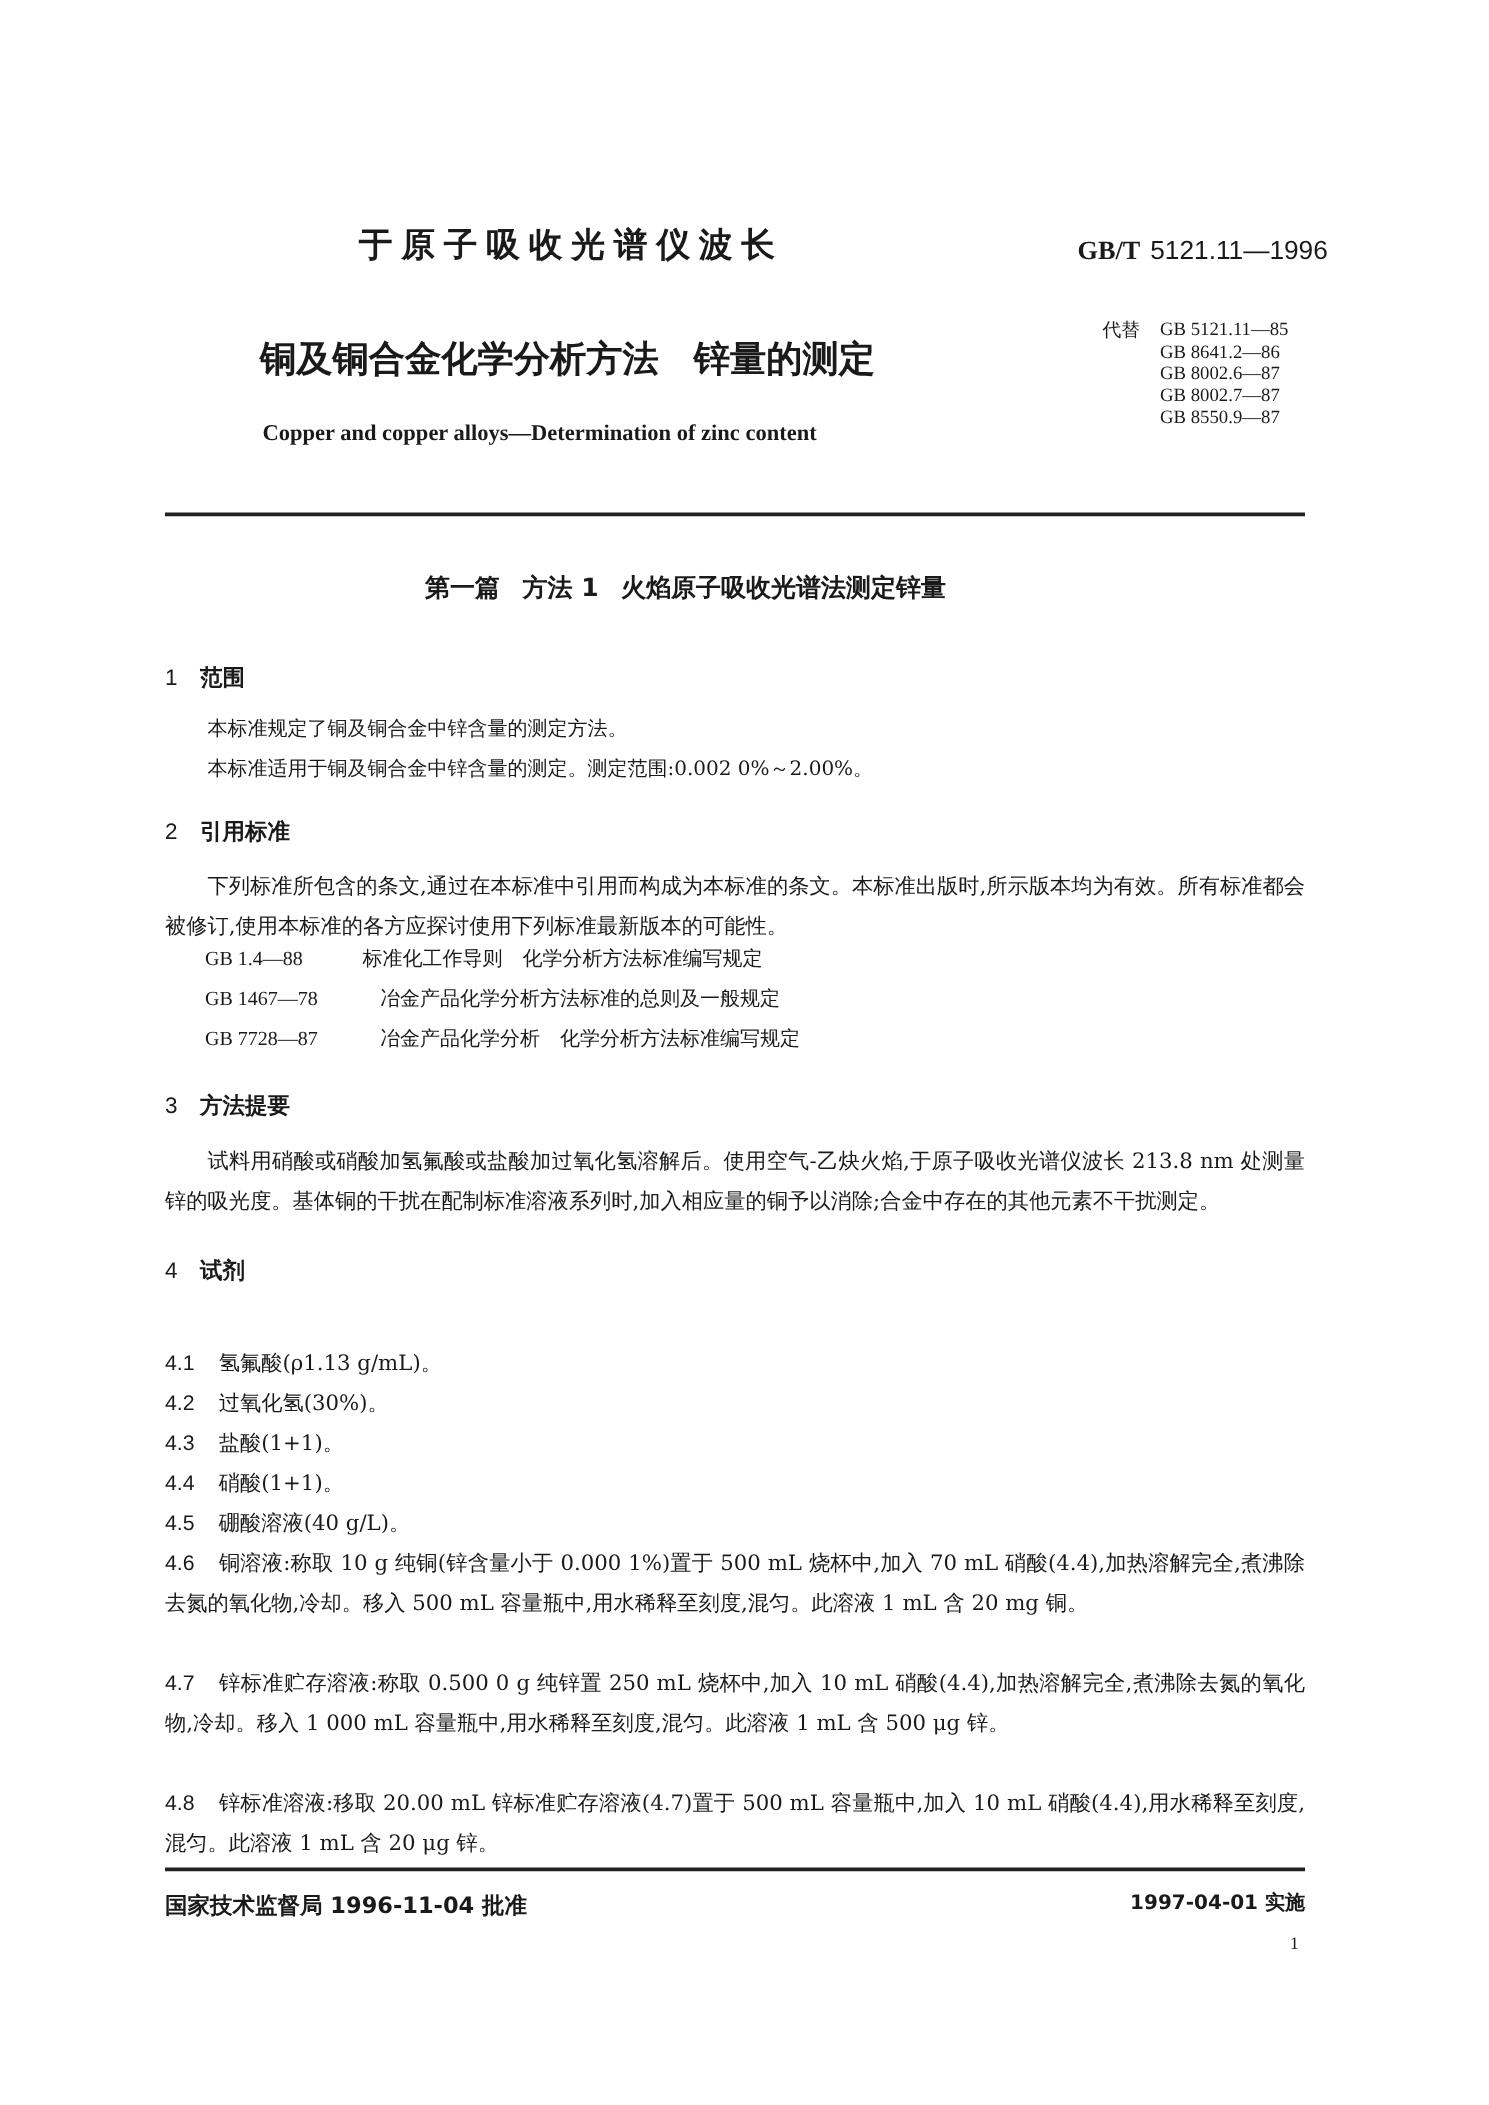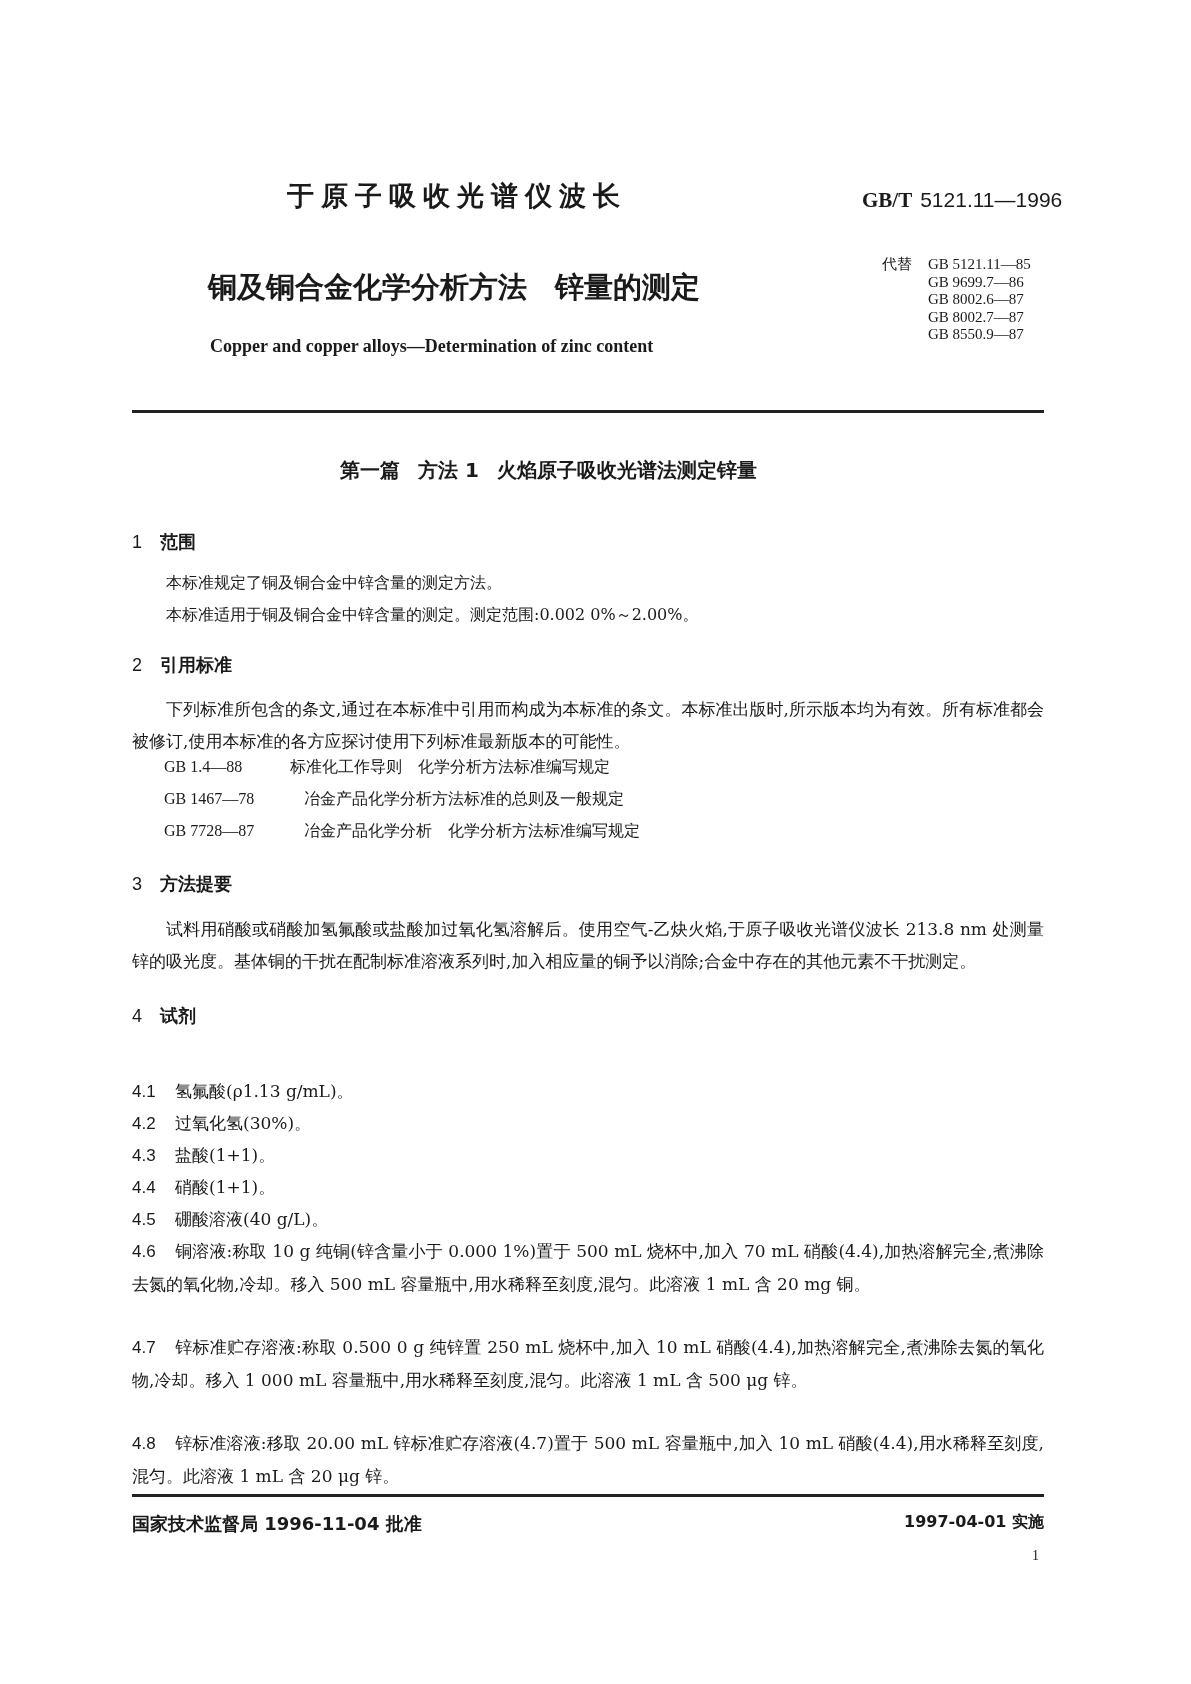--- a/index.html
+++ b/index.html
@@ -70,21 +70,21 @@
 
 <div class="abs doc-title-cn sans">
   <span>铜及铜合金化学分析方法</span><span class="gap"></span><span>锌量的测定</span>
 </div>
 <div class="abs doc-title-en">Copper and copper alloys—Determination of zinc content</div>
 
 <div class="abs replaces">
   <span class="label">代替</span>
   <ul>
     <li>GB 5121.11—85</li>
-    <li>GB 9699.7—86</li>
+    <li>GB 8641.2—86</li>
     <li>GB 8002.6—87</li>
     <li>GB 8002.7—87</li>
     <li>GB 8550.9—87</li>
   </ul>
 </div>
 
 <div class="abs rule" style="top:410px;"></div>
 
 <div class="abs part-title sans">
   <span>第一篇</span><span class="gap"></span><span>方法 1</span><span class="gap"></span><span>火焰原子吸收光谱法测定锌量</span>

